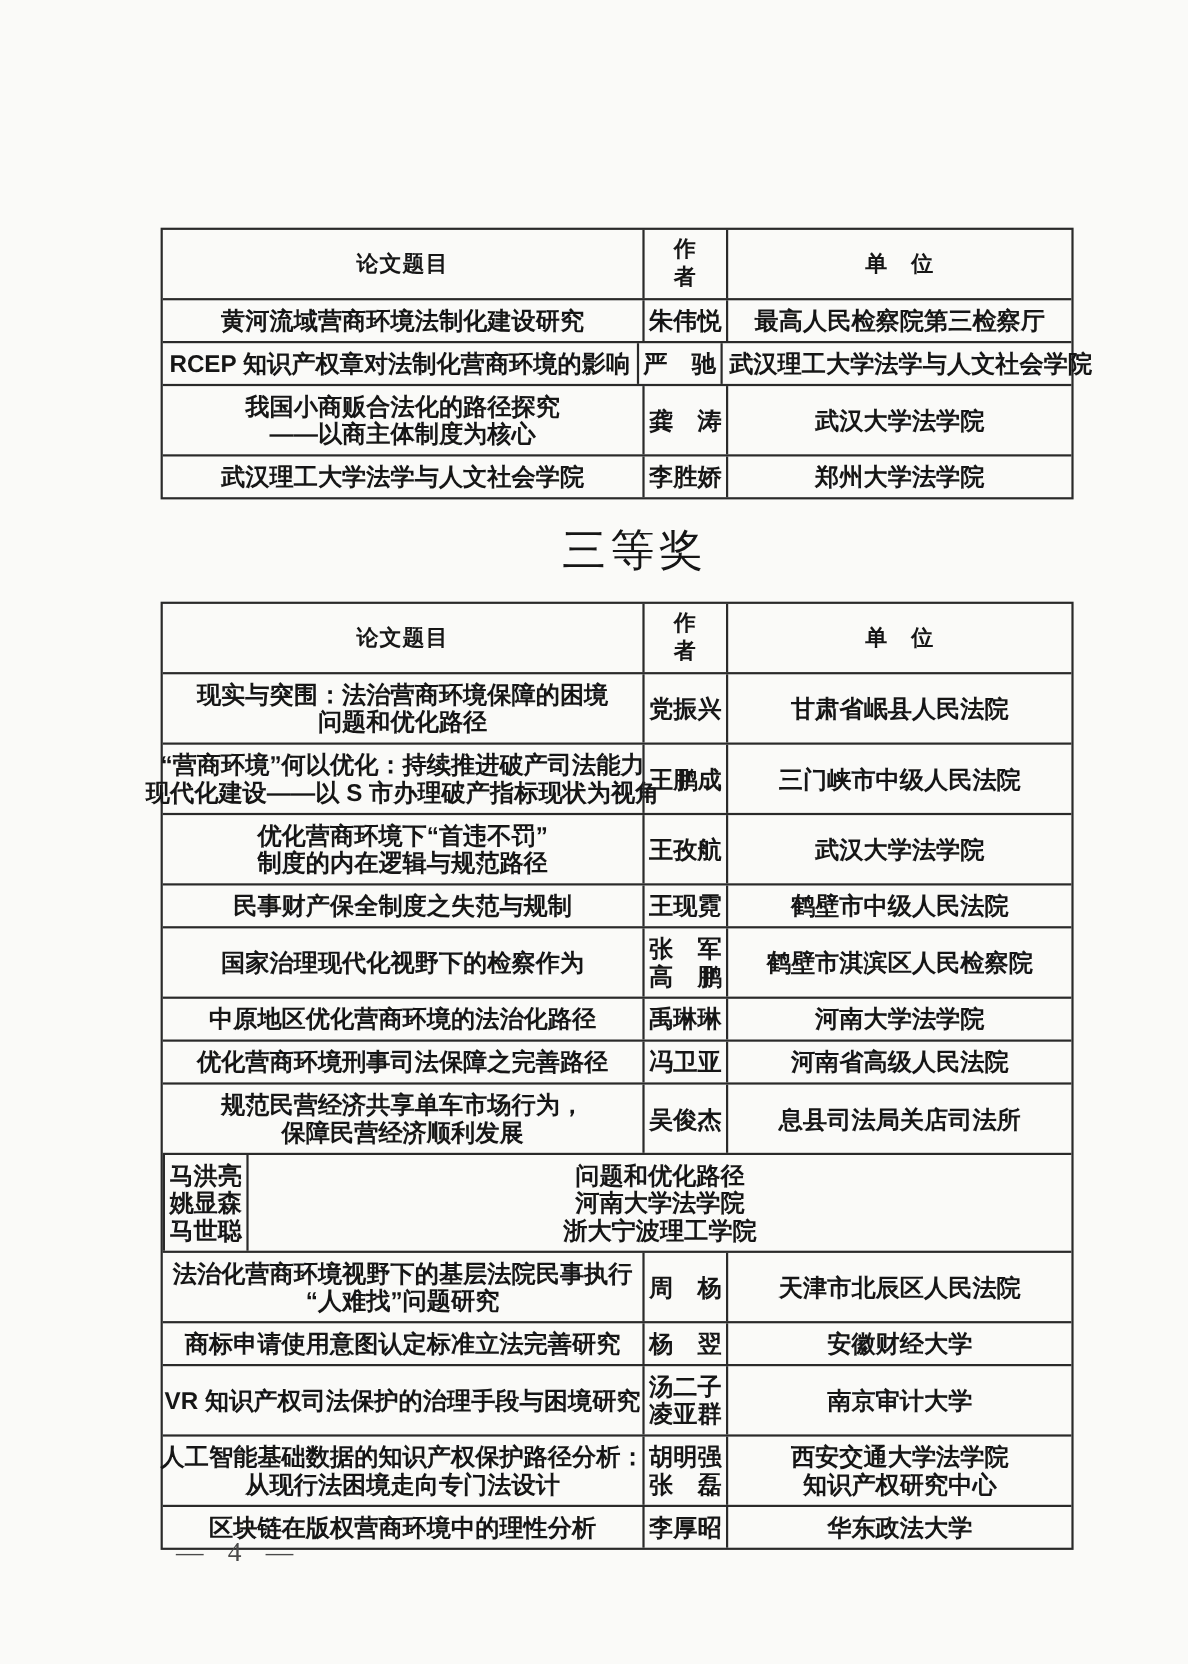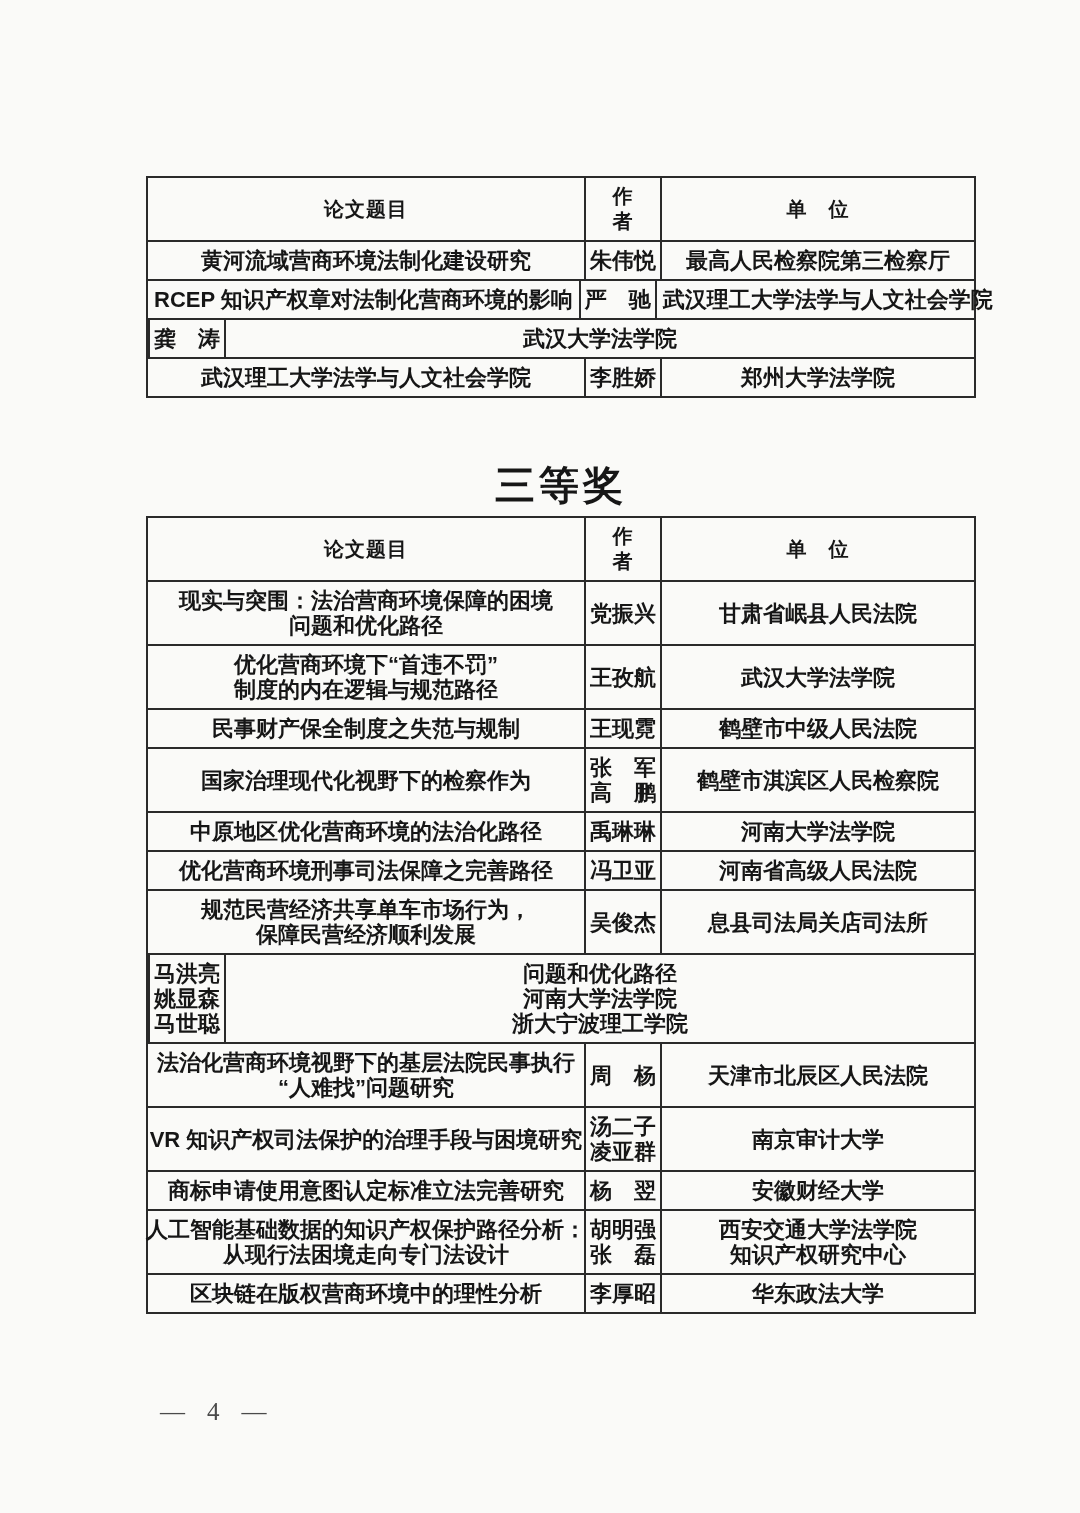--- a/index.html
+++ b/index.html
@@ -14,20 +14,21 @@
   }
   .page { position: absolute; inset: 0; }
 
   .award-table {
     position: absolute;
     left: 146px;
     width: 830px;
     border: 2px solid var(--tborder, #2a2a2a);
     box-sizing: border-box;
     background: transparent;
+    margin-top: 31px;
   }
   #table-continued { top: 176px; }
   #table-third { top: 516px; }
 
   .tr { display: flex; }
   .tr + .tr { border-top: 2px solid var(--tborder, #2a2a2a); }
 
   .td {
     display: flex;
     flex-direction: column;
@@ -49,25 +50,25 @@
   .col-unit   { flex: 1; font-family: Liberation Serif, serif; }
   .th { font-size: 20px; letter-spacing: 1px; }
 
   .line { display: block; white-space: nowrap; }
 
   .heading {
     position: absolute;
     top: 462px;
     left: 146px;
     width: 830px;
-    margin: 0;
+    margin: 16px;
     text-align: center;
     font-size: 40px;
     line-height: 46px;
-    font-weight: 700;
+    font-weight: 400;
     letter-spacing: 4px;
   }
 
   .page-footer {
     position: absolute;
     top: 1398px;
     left: 160px;
     display: flex;
     align-items: center;
     gap: 22px;
@@ -104,20 +105,24 @@
           <div class="line">RCEP 知识产权章对法制化营商环境的影响</div>
         </div>
         <div class="td col-author">
           <div class="line">严　驰</div>
         </div>
         <div class="td col-unit">
           <div class="line">武汉理工大学法学与人文社会学院</div>
         </div>
       </div>
       <div class="tr">
+        <div class="td col-title">
+          <div class="line">我国小商贩合法化的路径探究</div>
+          <div class="line">——以商主体制度为核心</div>
+        </div>
         <div class="td col-author">
           <div class="line">龚　涛</div>
         </div>
         <div class="td col-unit">
           <div class="line">武汉大学法学院</div>
         </div>
       </div>
       <div class="tr">
         <div class="td col-title">
           <div class="line">武汉理工大学法学与人文社会学院</div>
@@ -146,20 +151,32 @@
         </div>
         <div class="td col-author">
           <div class="line">党振兴</div>
         </div>
         <div class="td col-unit">
           <div class="line">甘肃省岷县人民法院</div>
         </div>
       </div>
       <div class="tr">
         <div class="td col-title">
+          <div class="line">“营商环境”何以优化：持续推进破产司法能力</div>
+          <div class="line">现代化建设——以 S 市办理破产指标现状为视角</div>
+        </div>
+        <div class="td col-author">
+          <div class="line">王鹏成</div>
+        </div>
+        <div class="td col-unit">
+          <div class="line">三门峡市中级人民法院</div>
+        </div>
+      </div>
+      <div class="tr">
+        <div class="td col-title">
           <div class="line">优化营商环境下“首违不罚”</div>
           <div class="line">制度的内在逻辑与规范路径</div>
         </div>
         <div class="td col-author">
           <div class="line">王孜航</div>
         </div>
         <div class="td col-unit">
           <div class="line">武汉大学法学院</div>
         </div>
       </div>
@@ -239,39 +256,39 @@
         </div>
         <div class="td col-author">
           <div class="line">周　杨</div>
         </div>
         <div class="td col-unit">
           <div class="line">天津市北辰区人民法院</div>
         </div>
       </div>
       <div class="tr">
         <div class="td col-title">
+          <div class="line">商标申请使用意图认定标准立法完善研究</div>
+        </div>
+        <div class="td col-author">
+          <div class="line">杨　翌</div>
+        </div>
+        <div class="td col-unit">
+          <div class="line">安徽财经大学</div>
+        </div>
+      </div>
+      <div class="tr">
+        <div class="td col-title">
           <div class="line">VR 知识产权司法保护的治理手段与困境研究</div>
         </div>
         <div class="td col-author">
           <div class="line">汤二子</div>
           <div class="line">凌亚群</div>
         </div>
         <div class="td col-unit">
           <div class="line">南京审计大学</div>
-        </div>
-      </div>
-      <div class="tr">
-        <div class="td col-title">
-          <div class="line">商标申请使用意图认定标准立法完善研究</div>
-        </div>
-        <div class="td col-author">
-          <div class="line">杨　翌</div>
-        </div>
-        <div class="td col-unit">
-          <div class="line">安徽财经大学</div>
         </div>
       </div>
       <div class="tr">
         <div class="td col-title">
           <div class="line">人工智能基础数据的知识产权保护路径分析：</div>
           <div class="line">从现行法困境走向专门法设计</div>
         </div>
         <div class="td col-author">
           <div class="line">胡明强</div>
           <div class="line">张　磊</div>

